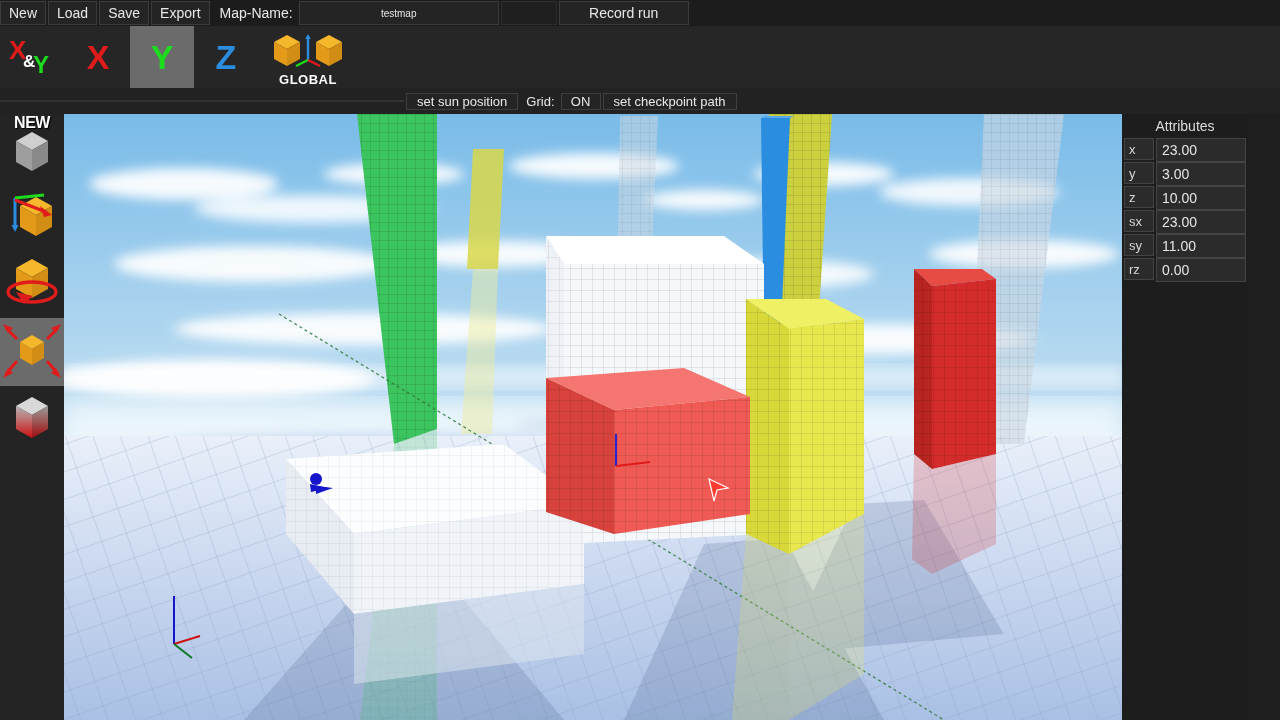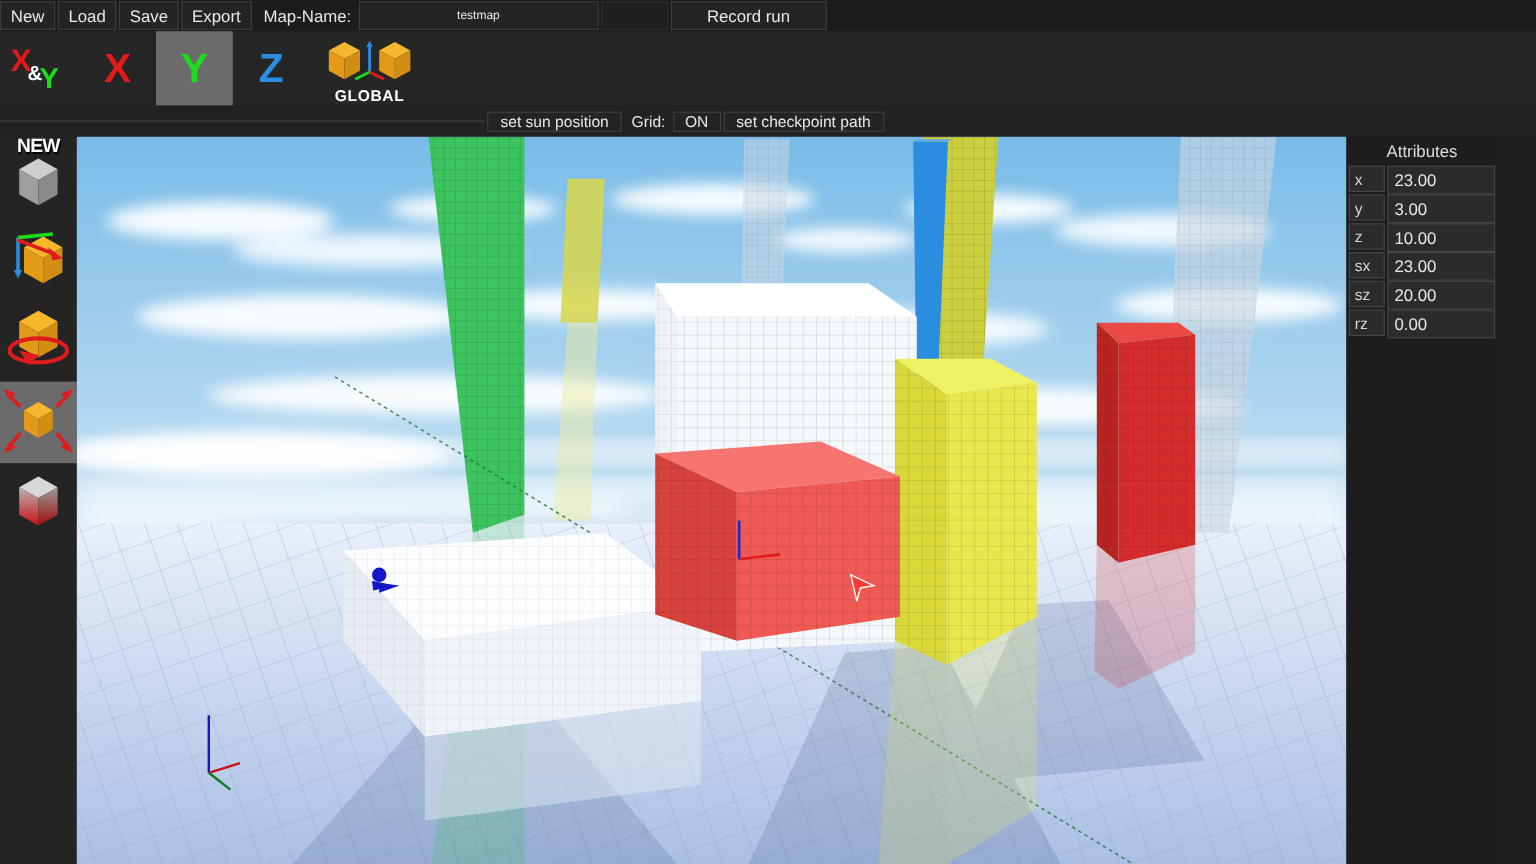--- a/index.html
+++ b/index.html
@@ -477,20 +477,20 @@
   </div>
   <div class="attr-row">
     <div class="attr-key">z</div>
     <div class="attr-val">10.00</div>
   </div>
   <div class="attr-row">
     <div class="attr-key">sx</div>
     <div class="attr-val">23.00</div>
   </div>
   <div class="attr-row">
-    <div class="attr-key">sz</div>
-    <div class="attr-val">20.00</div>
+    <div class="attr-key">sy</div>
+    <div class="attr-val">11.00</div>
   </div>
   <div class="attr-row">
     <div class="attr-key">rz</div>
     <div class="attr-val">0.00</div>
   </div>
 </div>
 
 </body></html>

